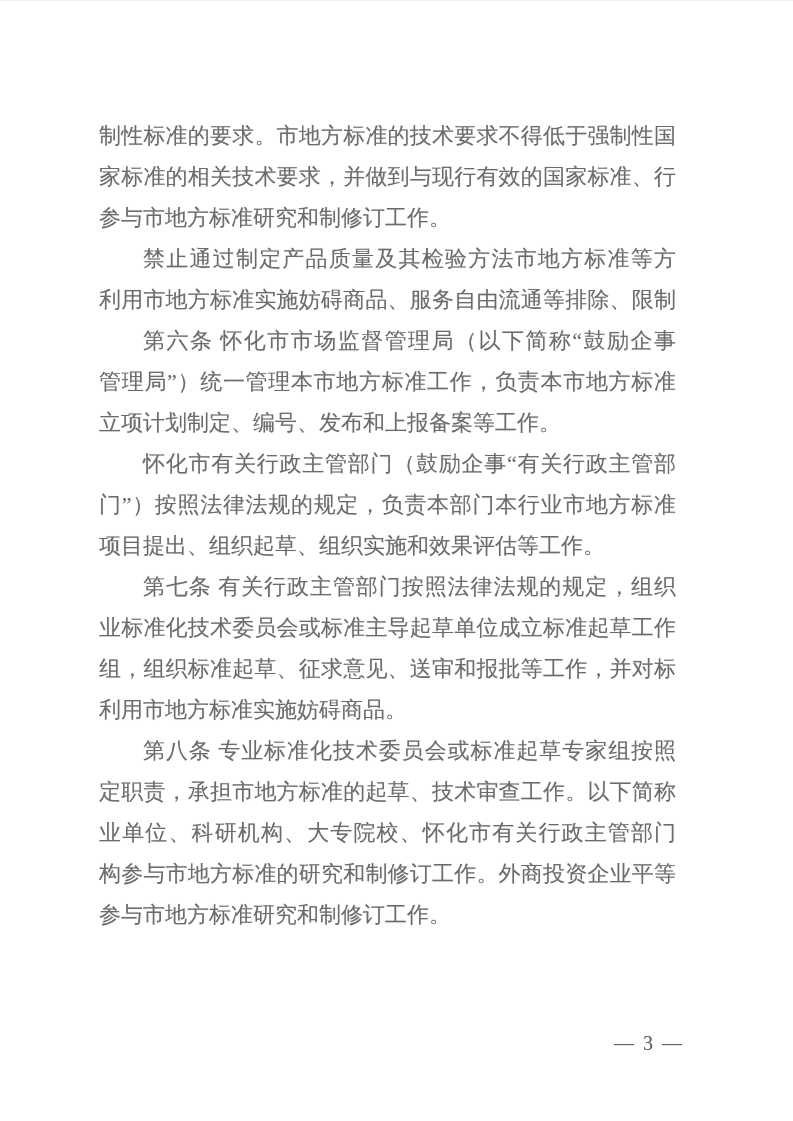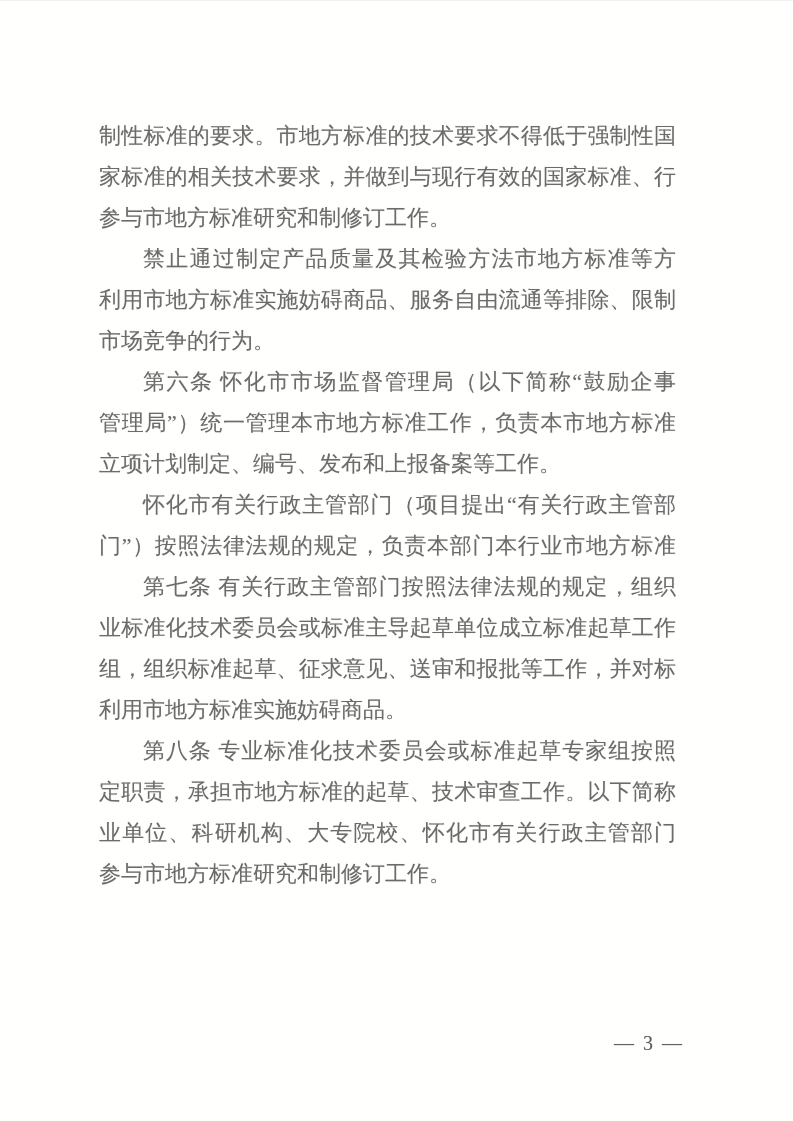--- a/index.html
+++ b/index.html
@@ -56,29 +56,30 @@
 </head>
 <body>
 
 <div class="page">
   <div class="text-block">
       <div class="line">制性标准的要求。市地方标准的技术要求不得低于强制性国</div>
       <div class="line">家标准的相关技术要求，并做到与现行有效的国家标准、行</div>
       <div class="line last">参与市地方标准研究和制修订工作。</div>
       <div class="line indent">禁止通过制定产品质量及其检验方法市地方标准等方式，</div>
       <div class="line">利用市地方标准实施妨碍商品、服务自由流通等排除、限制</div>
-      <div class="line last">市场竞争的行为。</div>
       <div class="line indent">第六条 怀化市市场监督管理局（以下简称“鼓励企事</div>
       <div class="line">管理局”）统一管理本市地方标准工作，负责本市地方标准的</div>
       <div class="line last">立项计划制定、编号、发布和上报备案等工作。</div>
-      <div class="line indent">怀化市有关行政主管部门（项目提出“有关行政主管部</div>
+      <div class="line indent">怀化市有关行政主管部门（鼓励企事“有关行政主管部</div>
       <div class="line">门”）按照法律法规的规定，负责本部门本行业市地方标准的</div>
+      <div class="line last">项目提出、组织起草、组织实施和效果评估等工作。</div>
       <div class="line indent">第七条 有关行政主管部门按照法律法规的规定，组织专</div>
       <div class="line">业标准化技术委员会或标准主导起草单位成立标准起草工作</div>
       <div class="line">组，组织标准起草、征求意见、送审和报批等工作，并对标</div>
       <div class="line last">利用市地方标准实施妨碍商品。</div>
       <div class="line indent">第八条 专业标准化技术委员会或标准起草专家组按照法</div>
       <div class="line">定职责，承担市地方标准的起草、技术审查工作。以下简称</div>
       <div class="line">业单位、科研机构、大专院校、怀化市有关行政主管部门</div>
+      <div class="line">构参与市地方标准的研究和制修订工作。外商投资企业平等</div>
       <div class="line last">参与市地方标准研究和制修订工作。</div>
     </div>
   <div class="page-number">— 3 —</div>
 </div>
 
 </body></html>

